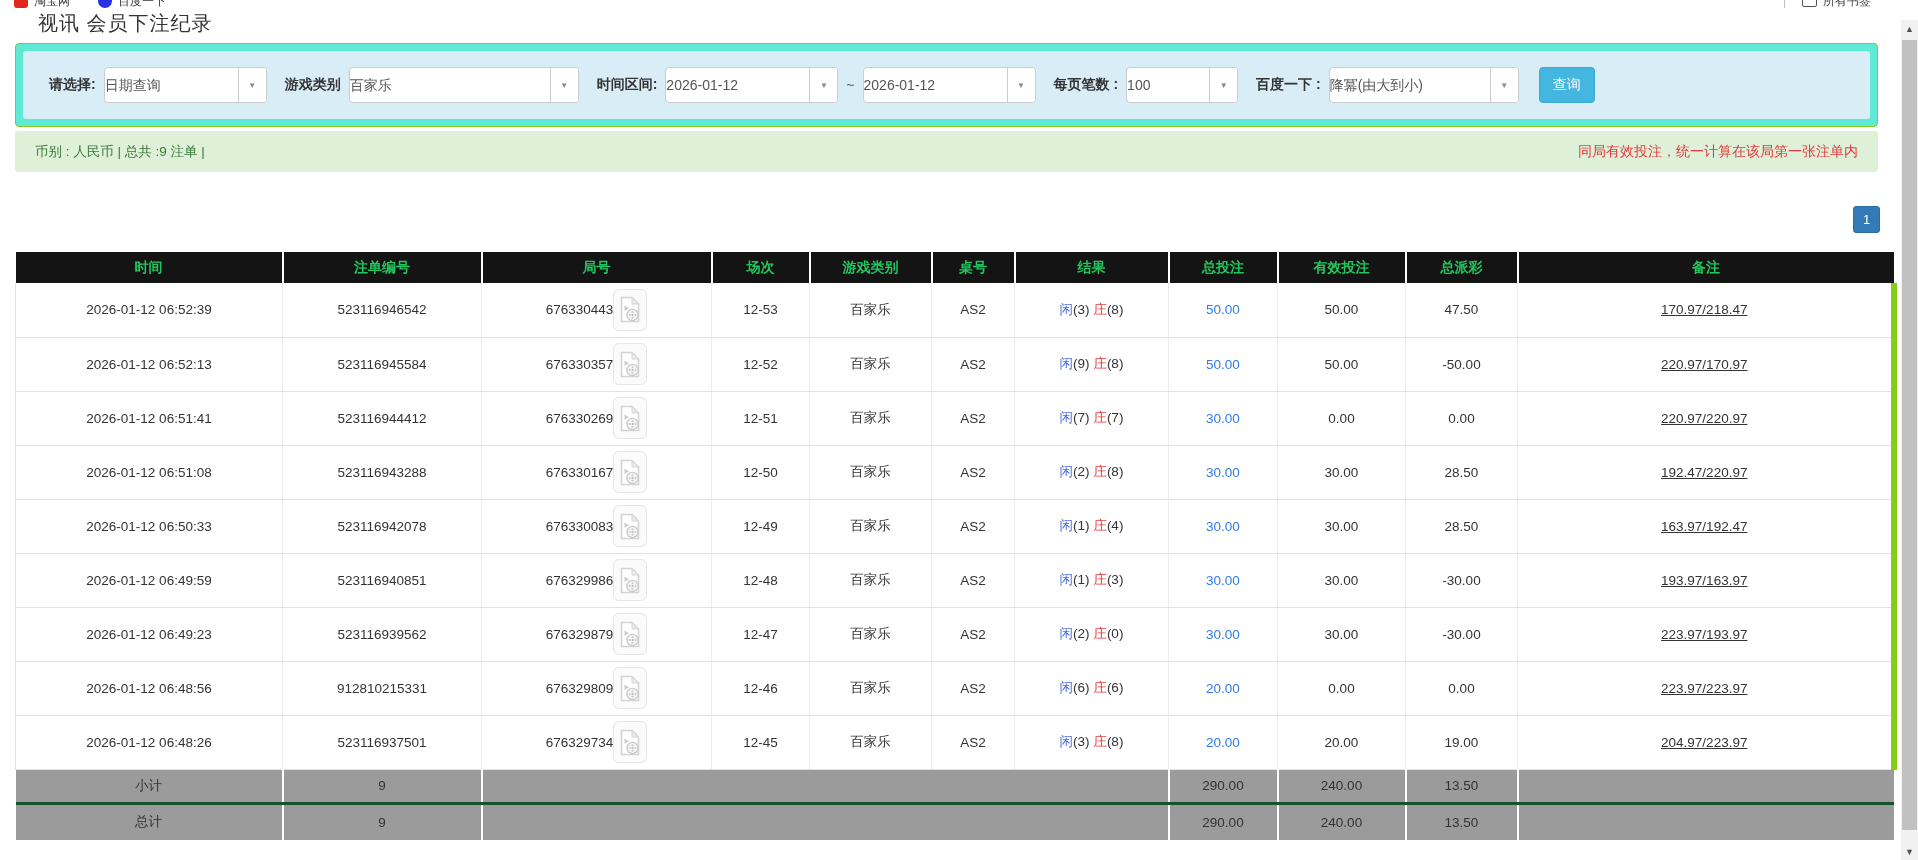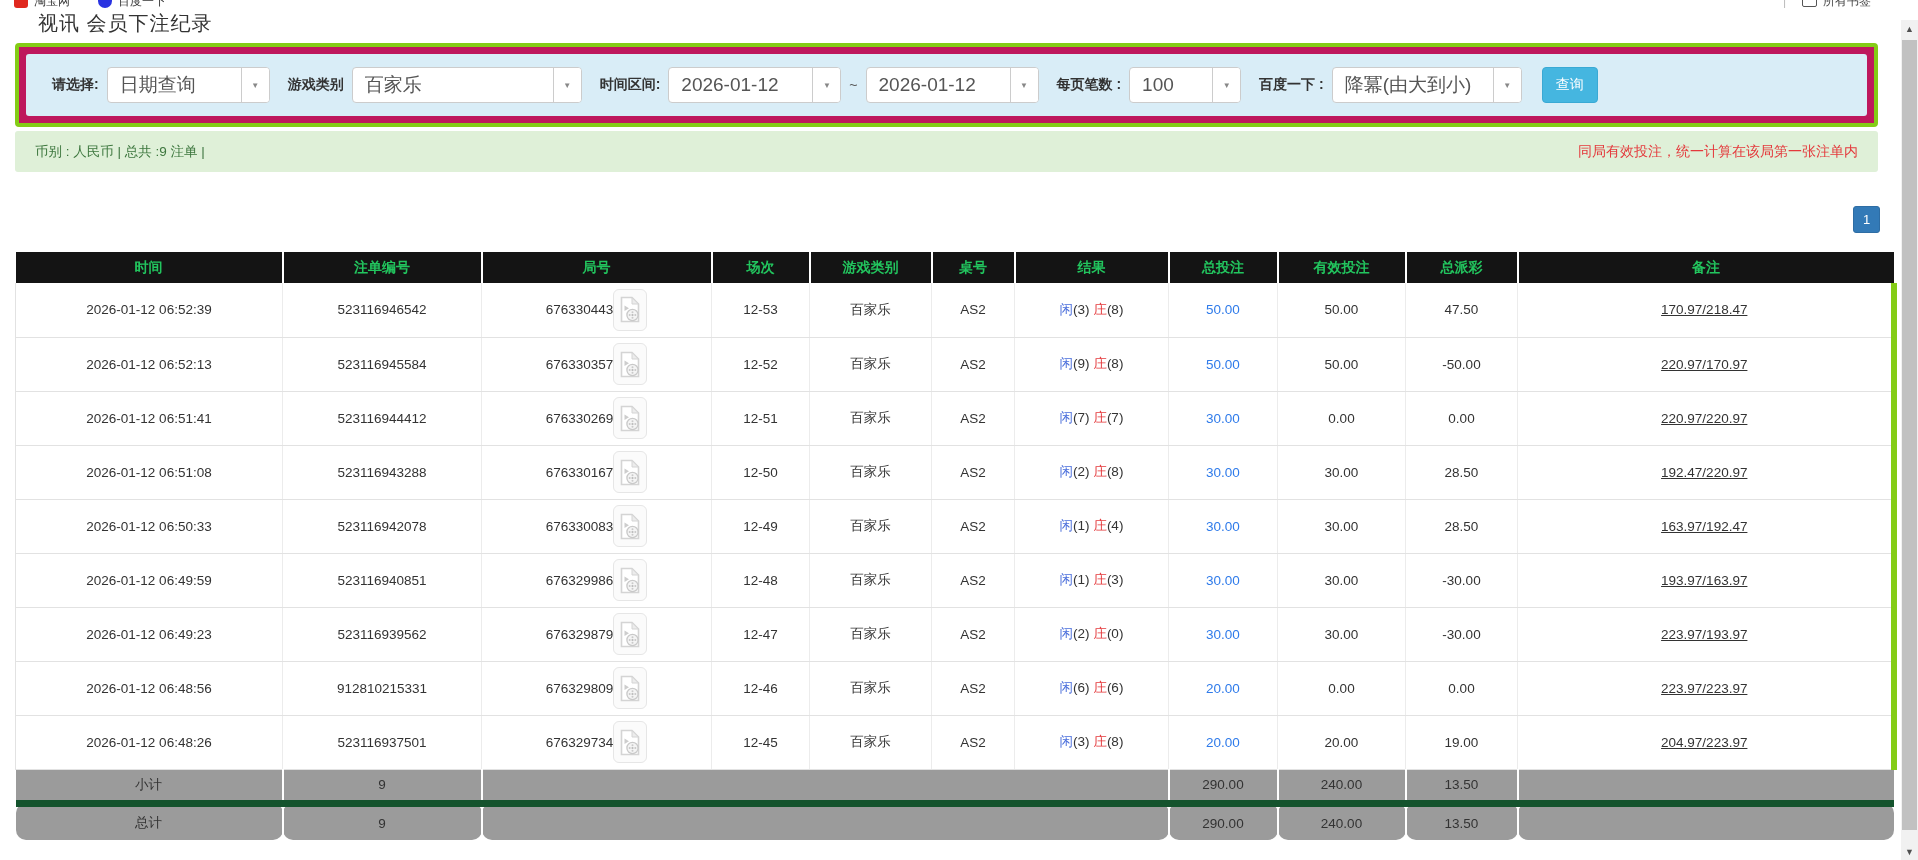--- a/index.html
+++ b/index.html
@@ -16,26 +16,26 @@
   .fav.blue { background:#2932e1; border-radius:50%; }
   .bookmarks-right { margin-left:auto; display:flex; align-items:center; padding-right:30px; color:#444; }
   .bm-sep { color:#bbb; margin-right:16px; }
   .folder-icon { width:15px; height:11px; border:1.5px solid #555; border-radius:2px; position:relative; margin-right:6px; }
   .folder-icon::before { content:""; position:absolute; left:-1px; top:-4px; width:6px; height:3px; border:1.5px solid #555; border-bottom:none; border-radius:2px 2px 0 0; }
 
   
   .page-title { position:absolute; left:38px; top:10px; font-size:20px; color:#333; font-weight:400; letter-spacing:1px; }
 
   
-  .filter-panel { position:absolute; left:15px; top:43px; width:1863px; height:84px; border:4px solid #84cc16; border-radius:4px; background:#be185d; padding:7px; }
+  .filter-panel { position:absolute; left:15px; top:43px; width:1863px; height:84px; border:1px solid #84cc16; border-radius:4px; background:#5eead4; padding:7px; }
   .filter-inner { background:#d9edf7; border-radius:3px; height:100%; display:flex; align-items:center; padding-left:26px; }
   .flabel { font-size:14px; font-weight:bold; color:#333; white-space:nowrap; }
   .fgap { margin-left:18px; }
   .select { display:flex; align-items:stretch; height:36px; background:#fff; border:1px solid #ccc; border-radius:4px; margin-left:8px; cursor:pointer; overflow:hidden; }
-  .select .val { flex:1; font-size:19px; color:#555; line-height:34px; padding-left:12px; white-space:nowrap; }
+  .select .val { flex:1; font-size:14px; color:#555; line-height:34px; white-space:nowrap; }
   .select .arrow { width:28px; border-left:1px solid #ccc; display:flex; align-items:center; justify-content:center; font-size:8px; color:#888; background:#fff; }
   .tilde { font-size:14px; color:#555; margin-left:8px; }
   .query-btn { margin-left:20px; width:56px; height:36px; background:#45b6e0; color:#fff; border:1px solid #3aa9d4; border-radius:4px; font-size:14px; font-family:Liberation Serif, serif; cursor:pointer; }
 
   
   .info-bar { position:absolute; left:15px; top:131px; width:1863px; height:41px; background:#dff0d8; border-radius:3px; display:flex; align-items:center; justify-content:space-between; padding:0 20px; }
   .info-left { color:#3c763d; font-size:13.5px; }
   .info-right { color:#e4393c; font-size:14px; }
 
   
@@ -52,21 +52,21 @@
   tbody td:last-child { border-right:6px solid #84cc16;text-decoration:underline; }
   .link-blue { color:#2f7bea; cursor:pointer; }
   .neg { color:#ef3b36; }
   .res-player { color:#4a6edb; }
   .res-banker { color:#e4393c; }
   .res-num { color:#333; }
   .round-wrap { display:flex; align-items:center; justify-content:center; }
   .video-btn { width:34px; height:42px; border:1px solid #e6e6e6; border-radius:6px; background:#fbfbfb; display:flex; align-items:center; justify-content:center; cursor:pointer; padding:0; }
   tfoot td { background:#9b9b9b; color:#fff; font-size:14px; height:34px; border-right:2px solid #fff; }
   tfoot td:last-child { border-right:none; }
-  tfoot tr.grand td { border-top:7px solid #14532d; height:37px;border-radius:10px; }
+  tfoot tr.grand td { border-top:3px solid #14532d; height:37px; }
 
   
   .scrollbar { position:absolute; right:0; top:20px; width:17px; height:840px; background:#f1f1f1; }
   .sb-arrow { width:17px; height:17px; display:flex; align-items:center; justify-content:center; font-size:9px; color:#505050; cursor:pointer; }
   .sb-thumb { position:absolute; left:1px; top:20px; width:15px; height:790px; background:#c1c1c1; cursor:pointer; }
   .sb-arrow.down { position:absolute; bottom:0; }
 </style>
 </head>
 <body>
 

